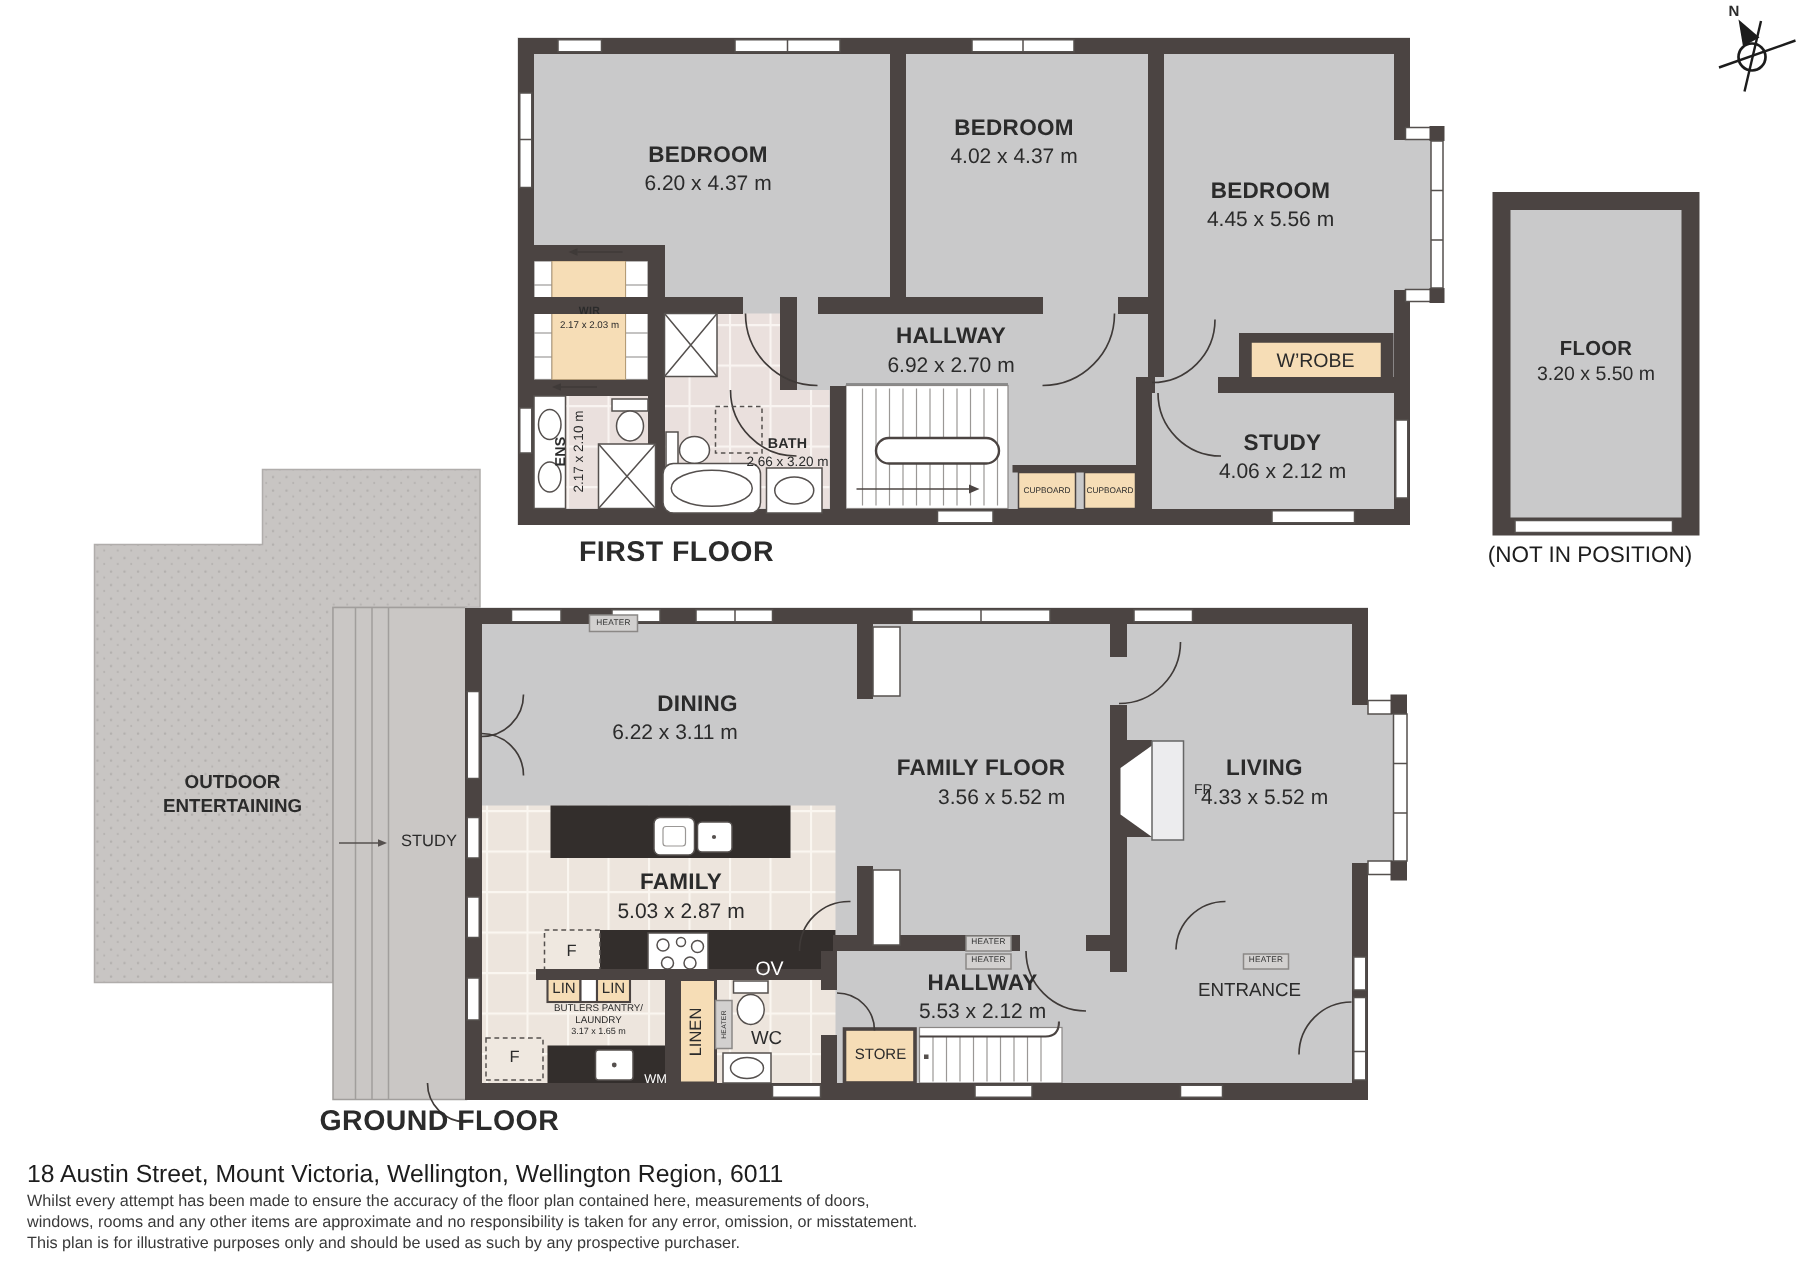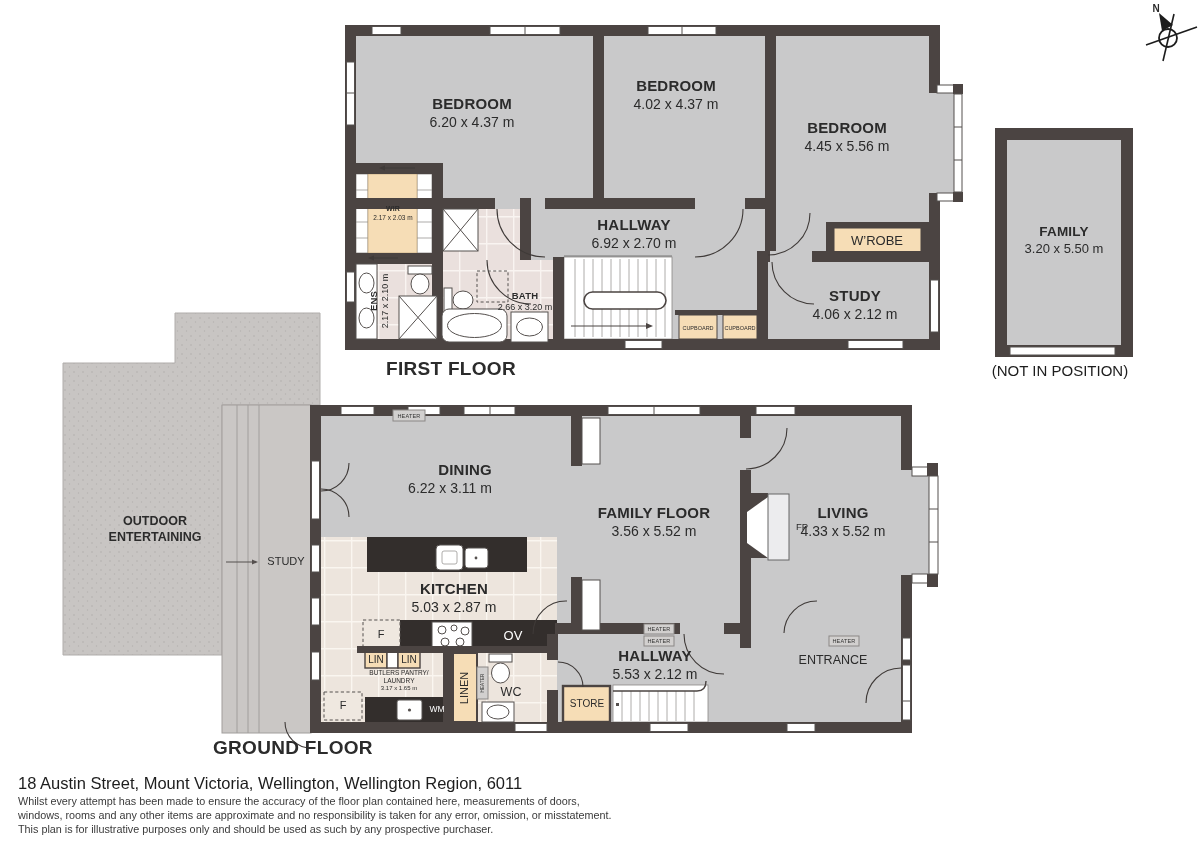--- a/index.html
+++ b/index.html
@@ -5,21 +5,21 @@
   html,body{margin:0;padding:0;background:#ffffff;}
   body{width:1200px;height:849px;position:relative;overflow:hidden;
        font-family:"Liberation Sans",sans-serif;}
   #plan-svg{position:absolute;left:0;top:0;}
   .lbl{position:absolute;transform:translate(-50%,-50%);white-space:nowrap;
        color:#2b2b2b;text-align:center;line-height:1.25;}
   .lbl .nm{font-weight:700;letter-spacing:.2px;}
   .lbl .dm{font-weight:400;}
   .rot{transform:translate(-50%,-50%) rotate(-90deg);}
   .left-anchor{transform:translate(0,-50%);text-align:left;}
-  .white{color:#ffffff;}
+  .white{color:#ffffff;margin-top:10px;}
   .title{font-size:19px;font-weight:700;color:#2b2b2b;letter-spacing:.3px;}
   .heater{font-size:5.5px;color:#333;letter-spacing:.2px;}
   .addr{font-size:16.5px;color:#1d1d1d;font-weight:400;}
   .disc{font-size:10.8px;color:#3a3a3a;font-weight:400;}
 </style>
 </head>
 <body>
 
 <svg id="plan-svg" width="1200" height="849" viewBox="0 0 1200 849">
   <defs>
@@ -327,39 +327,39 @@
 <div class="lbl rot" style="left:380px;top:301px;font-size:9.5px;">
   <div class="nm">ENS</div>
   <div class="dm" style="font-size:9px;">2.17 x 2.10 m</div>
 </div>
 <div class="lbl nm" style="left:877px;top:241px;font-size:13px;">W’ROBE</div>
 <div class="lbl nm" style="left:698px;top:328px;font-size:5.5px;">CUPBOARD</div>
 <div class="lbl nm" style="left:740px;top:328px;font-size:5.5px;">CUPBOARD</div>
 <div class="lbl title left-anchor" style="left:358px;top:369px;margin-left:28px;">FIRST FLOOR</div>
 
 <div class="lbl" style="left:1064px;top:241px;font-size:13.5px;">
-  <div class="nm">FAMILY</div>
+  <div class="nm">FLOOR</div>
   <div class="dm" style="font-size:13px;text-align:right;">3.20 x 5.50 m</div>
 </div>
 <div class="lbl dm" style="left:1060px;top:371px;font-size:15px;color:#1d1d1d;">(NOT IN POSITION)</div>
 
 <div class="lbl" style="left:450px;top:479px;font-size:15px;text-align:right;">
   <div class="nm">DINING</div>
   <div class="dm" style="font-size:14px;">6.22 x 3.11 m</div>
 </div>
 <div class="lbl" style="left:654px;top:522px;font-size:15px;">
   <div class="nm">FAMILY FLOOR</div>
-  <div class="dm" style="font-size:14px;">3.56 x 5.52 m</div>
+  <div class="dm" style="font-size:14px;text-align:right;">3.56 x 5.52 m</div>
 </div>
 <div class="lbl" style="left:843px;top:522px;font-size:15px;">
   <div class="nm">LIVING</div>
   <div class="dm" style="font-size:14px;">4.33 x 5.52 m</div>
 </div>
 <div class="lbl" style="left:454px;top:598px;font-size:15px;">
-  <div class="nm">KITCHEN</div>
+  <div class="nm">FAMILY</div>
   <div class="dm" style="font-size:14px;">5.03 x 2.87 m</div>
 </div>
 <div class="lbl" style="left:655px;top:665px;font-size:15px;">
   <div class="nm">HALLWAY</div>
   <div class="dm" style="font-size:14px;">5.53 x 2.12 m</div>
 </div>
 <div class="lbl nm" style="left:833px;top:661px;font-size:12.5px;">ENTRANCE</div>
 <div class="lbl" style="left:155px;top:530px;font-size:12.5px;font-weight:700;">
   <div>OUTDOOR</div>
   <div>ENTERTAINING</div>

